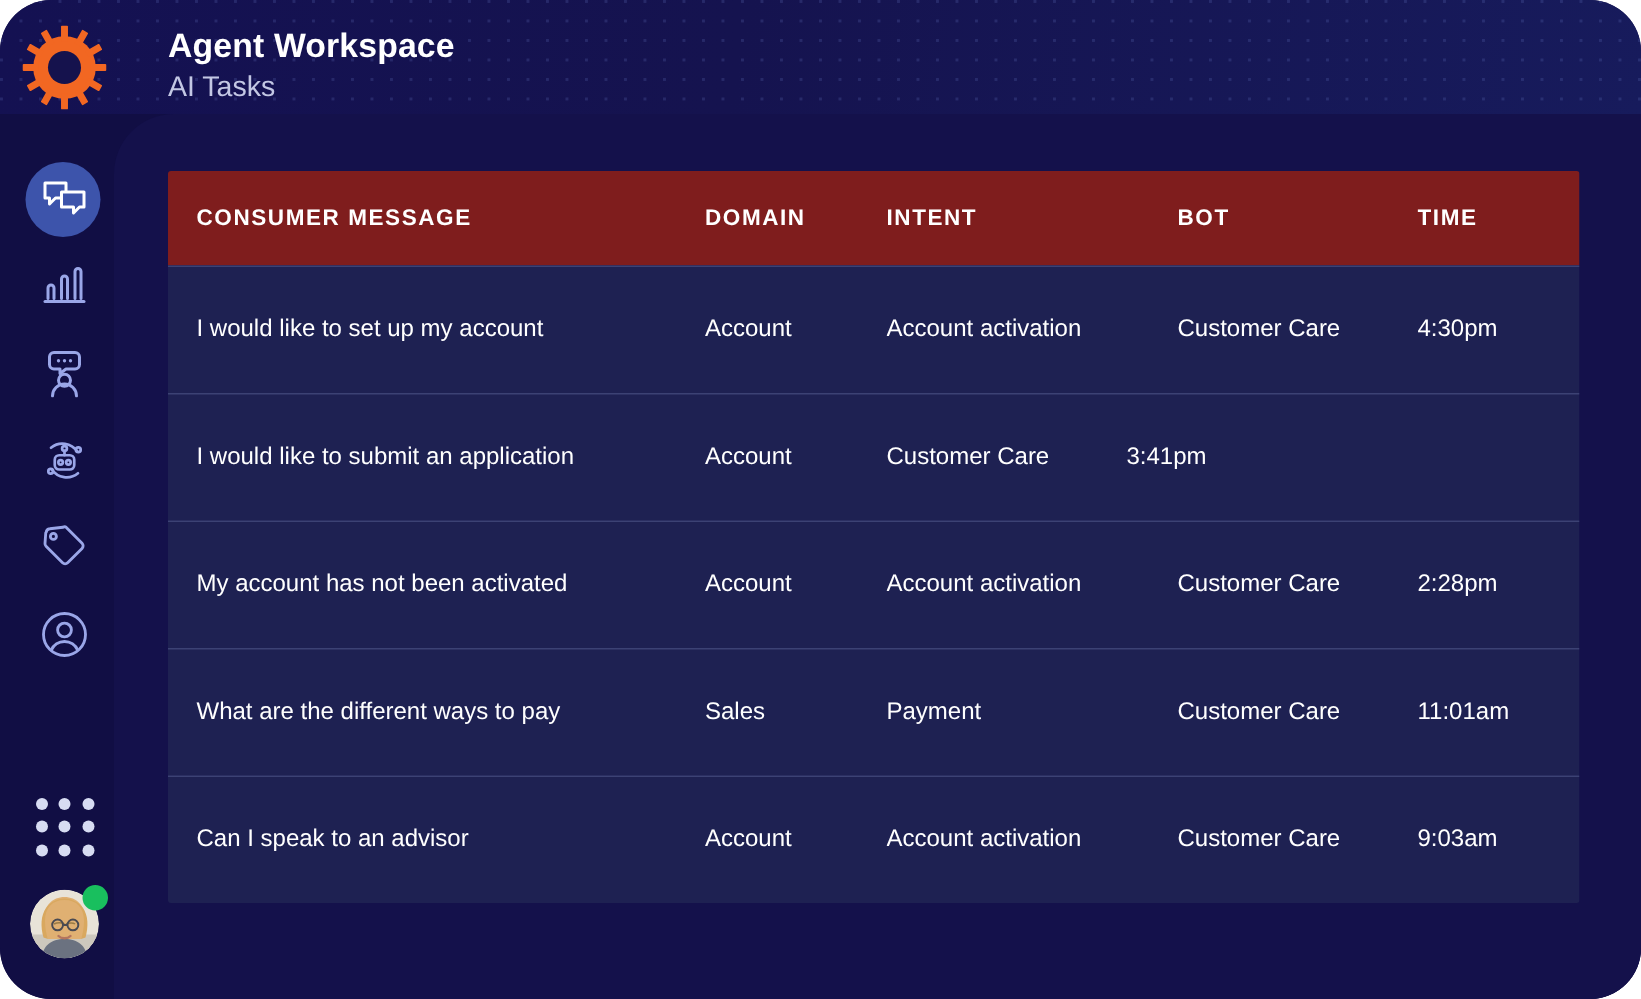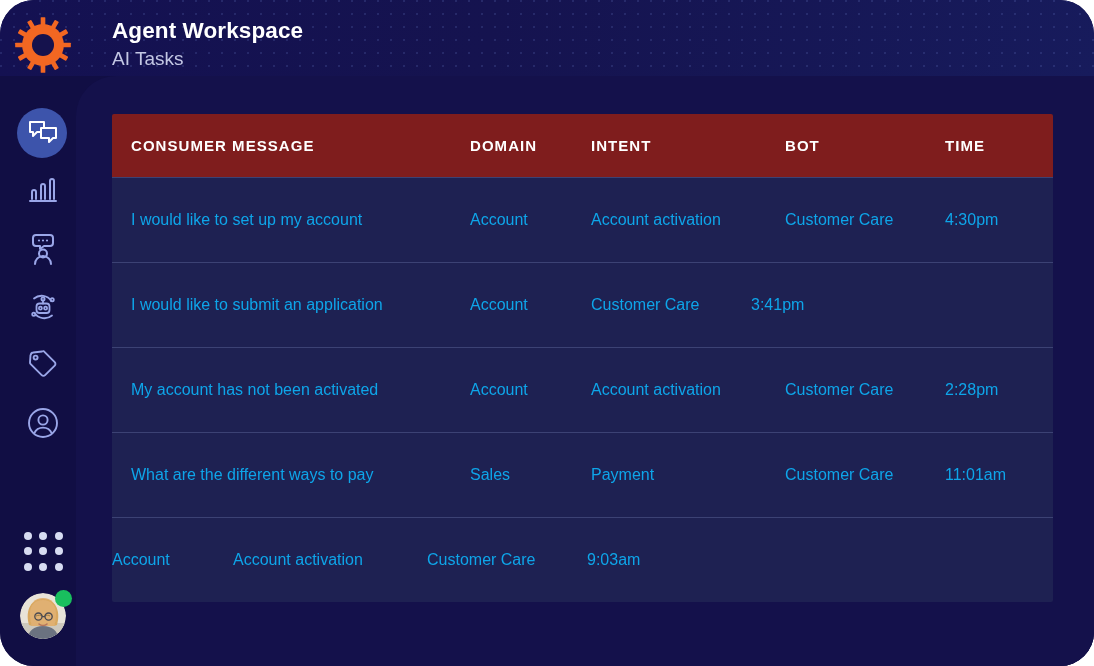--- a/index.html
+++ b/index.html
@@ -186,21 +186,21 @@
 
   .t-body-row {
     height: 85px;
     background: #1e2152;
     border-top: 1px solid #3c4274;
     cursor: pointer;
   }
   .t-body-row:first-of-type { border-top: none; }
   .t-body-row .cell {
     font-size: 16px;
-    color: #0ea5e9;
+    color: #ffffff;
     font-weight: normal;
   }
 
   .c-msg    { width: 358px; padding-left: 19px; }
   .c-domain { width: 121px; }
   .c-intent { width: 194px; }
   .c-bot    { width: 160px; }
   .c-time   { width: 95px; }
 
   .cell { white-space: nowrap; overflow: hidden; }
@@ -393,20 +393,21 @@
 
     <div class="t-row t-body-row">
       <div class="cell c-msg">What are the different ways to pay</div>
       <div class="cell c-domain">Sales</div>
       <div class="cell c-intent">Payment</div>
       <div class="cell c-bot">Customer Care</div>
       <div class="cell c-time">11:01am</div>
     </div>
 
     <div class="t-row t-body-row">
+      <div class="cell c-msg">Can I speak to an advisor</div>
       <div class="cell c-domain">Account</div>
       <div class="cell c-intent">Account activation</div>
       <div class="cell c-bot">Customer Care</div>
       <div class="cell c-time">9:03am</div>
     </div>
 
   </div>
 
 </div>
 

